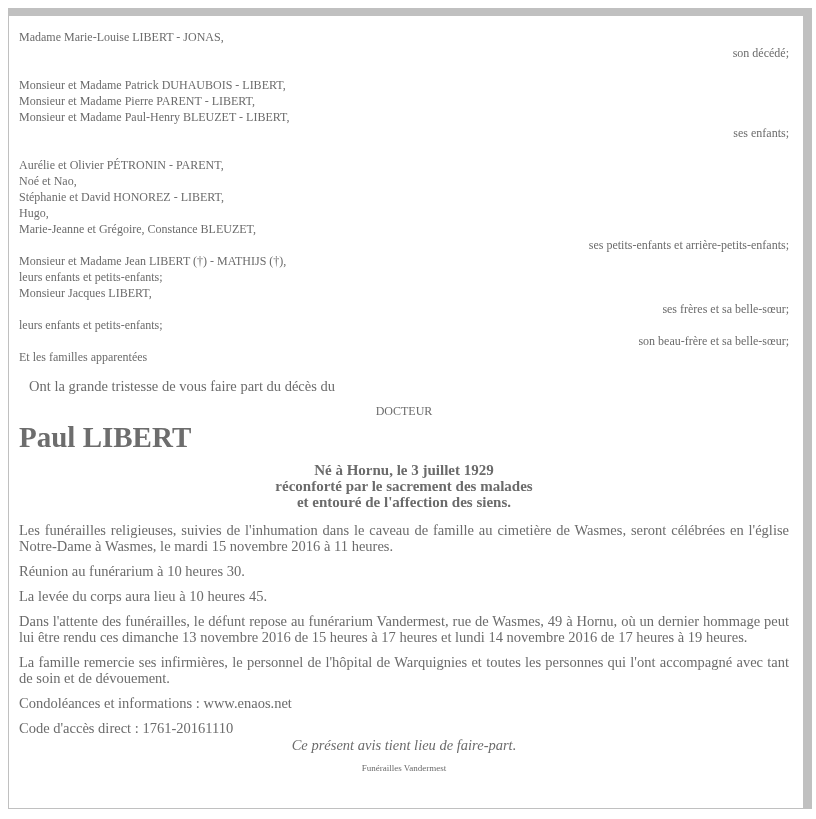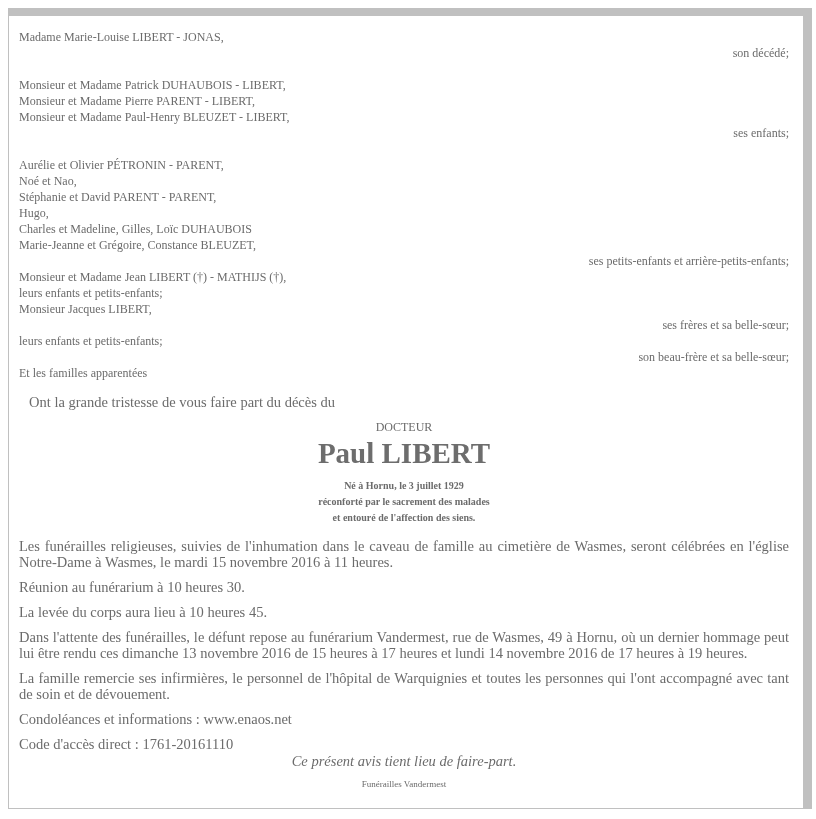--- a/index.html
+++ b/index.html
@@ -17,22 +17,22 @@
     position: absolute; left: 10px; top: 13px; width: 770px;
     color: #6b6b6b;
     font-family: "Liberation Serif", "DejaVu Serif", serif;
   }
   .fam { font-size: 12px; line-height: 16px; }
   .fam .line { display: block; }
   .fam .rel { display: block; text-align: right; }
   .fam .gap { display: block; height: 16px; }
   .intro { font-size: 14.5px; line-height: 18px; margin-top: 12px; padding-left: 10px; }
   .title-small { text-align: center; font-size: 12px; line-height: 14px; margin-top: 9px; }
-  .name { text-align: center; font-size: 29px; font-weight: bold; line-height: 34px; margin-top: 2px; color: #6d6d6d; }
-  .dates { text-align: center; font-size: 10px; font-weight: bold; line-height: 16px; margin-top: 8px; }
+  .name { text-align: left; font-size: 29px; font-weight: bold; line-height: 34px; margin-top: 2px; color: #6d6d6d; }
+  .dates { text-align: center; font-size: 15px; font-weight: bold; line-height: 16px; margin-top: 8px; }
   .para { font-size: 14.5px; line-height: 16px; text-align: justify; margin-top: 9px; }
   .para.first { margin-top: 12px; }
   .notice { text-align: center; font-style: italic; font-size: 14.5px; line-height: 18px; }
   .footer { text-align: center; font-size: 9px; line-height: 12px; margin-top: 8px; }
 </style>
 </head>
 <body>
 
 <div class="frame">
   <div class="content">
@@ -43,23 +43,22 @@
       <span class="gap"></span>
 
       <span class="line">Monsieur et Madame Patrick DUHAUBOIS - LIBERT,</span>
       <span class="line">Monsieur et Madame Pierre PARENT - LIBERT,</span>
       <span class="line">Monsieur et Madame Paul-Henry BLEUZET - LIBERT,</span>
       <span class="rel">ses enfants;</span>
       <span class="gap"></span>
 
       <span class="line">Aurélie et Olivier PÉTRONIN - PARENT,</span>
       <span class="line">Noé et Nao,</span>
-      <span class="line">Stéphanie et David PARENT - PARENT,</span>
+      <span class="line">Stéphanie et David HONOREZ - LIBERT,</span>
       <span class="line">Hugo,</span>
-      <span class="line">Charles et Madeline, Gilles, Loïc DUHAUBOIS</span>
       <span class="line">Marie-Jeanne et Grégoire, Constance BLEUZET,</span>
       <span class="rel">ses petits-enfants et arrière-petits-enfants;</span>
 
       <span class="line">Monsieur et Madame Jean LIBERT (†) - MATHIJS (†),</span>
       <span class="line">leurs enfants et petits-enfants;</span>
       <span class="line">Monsieur Jacques LIBERT,</span>
       <span class="rel">ses frères et sa belle-sœur;</span>
 
       <span class="line">leurs enfants et petits-enfants;</span>
       <span class="rel">son beau-frère et sa belle-sœur;</span>

